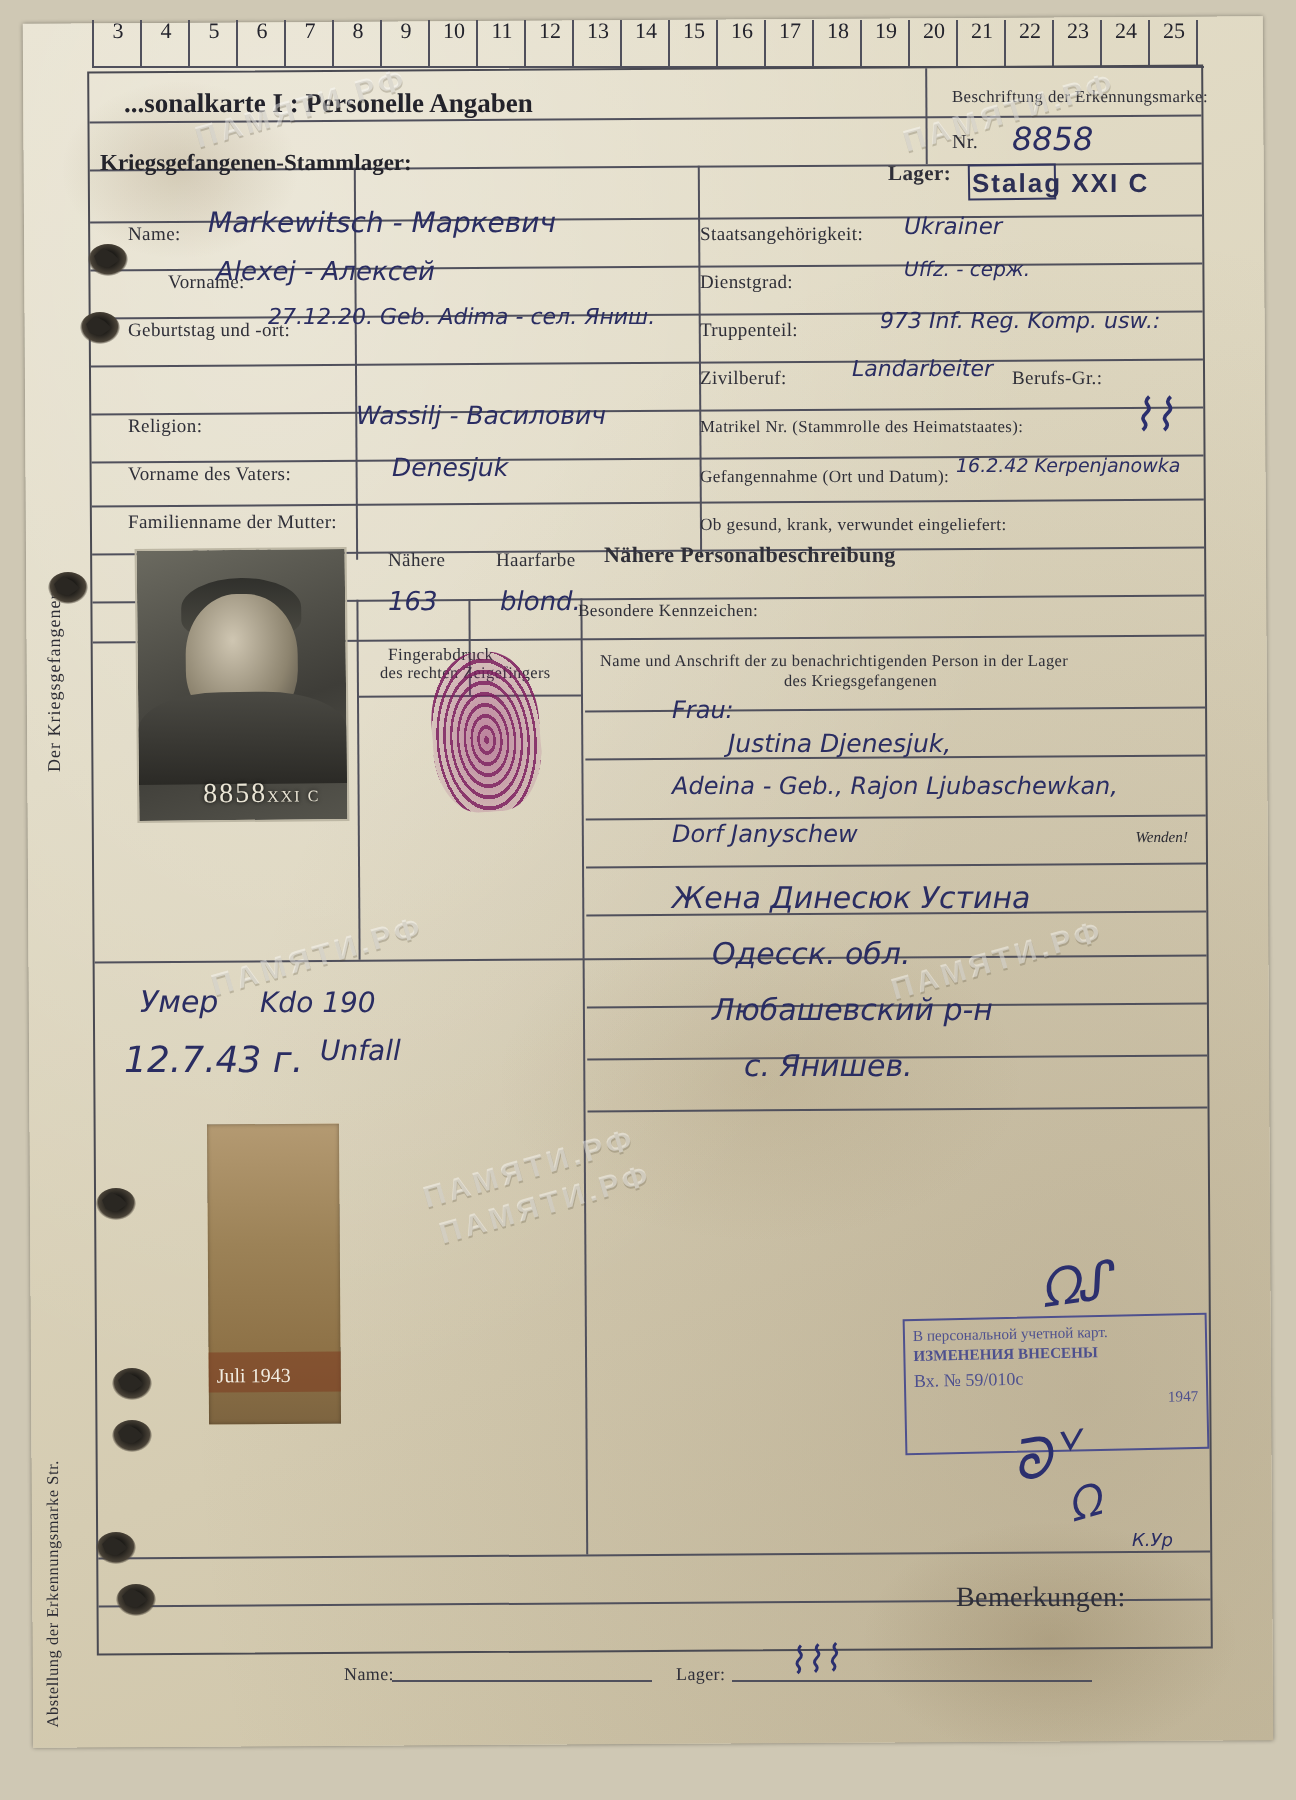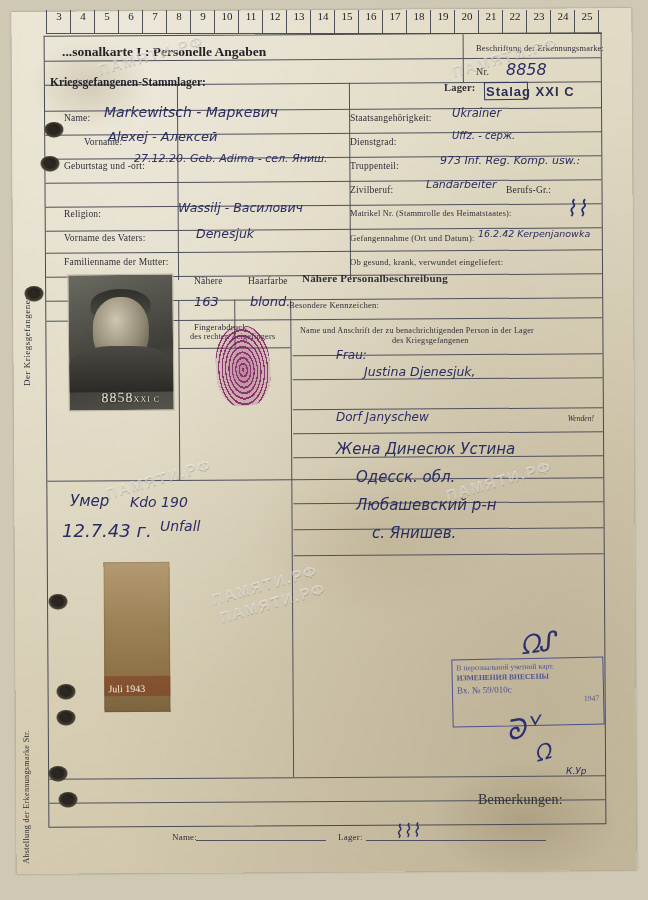--- a/index.html
+++ b/index.html
@@ -275,20 +275,21 @@
     <div class="hair"></div>
     <div class="head"></div>
     <div class="body"></div>
     <div class="num"><span>8858</span><small>XXI C</small></div>
   </div>
 
   <div class="fprint"></div>
 
   <div class="hand" style="left:336px;top:348px;font-size:12px;">Frau:</div>
   <div class="hand" style="left:364px;top:364px;font-size:12.5px;">Justina Djenesjuk,</div>
+  <div class="hand" style="left:336px;top:386px;font-size:12px;">Adeina - Geb., Rajon Ljubaschewkan,</div>
   <div class="hand" style="left:336px;top:410px;font-size:12px;">Dorf Janyschew</div>
 
   <div class="hand" style="left:336px;top:440px;font-size:15px;">Жена  Динесюк Устина</div>
   <div class="hand" style="left:356px;top:468px;font-size:15px;">Одесск. обл.</div>
   <div class="hand" style="left:356px;top:496px;font-size:15px;">Любашевский р-н</div>
   <div class="hand" style="left:372px;top:524px;font-size:15px;">с. Янишев.</div>
 
   <div class="hand" style="left:70px;top:492px;font-size:15px;">Умер</div>
   <div class="hand" style="left:62px;top:520px;font-size:18px;">12.7.43 г.</div>
   <div class="hand" style="left:130px;top:494px;font-size:14px;">Kdo 190</div>

